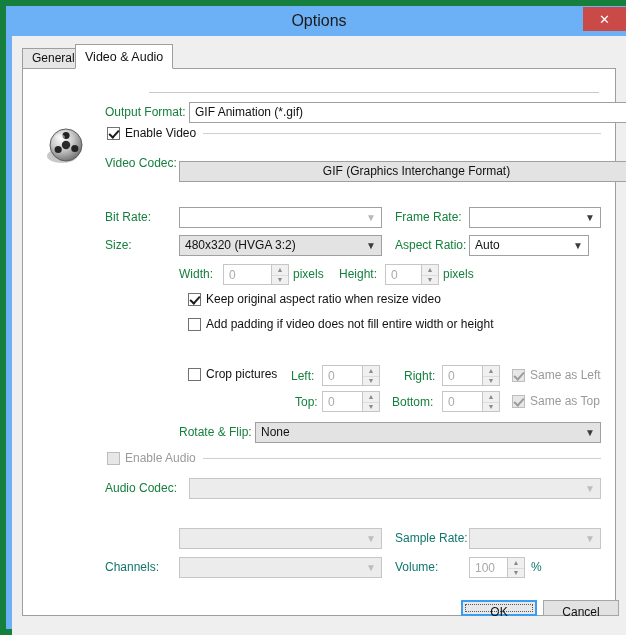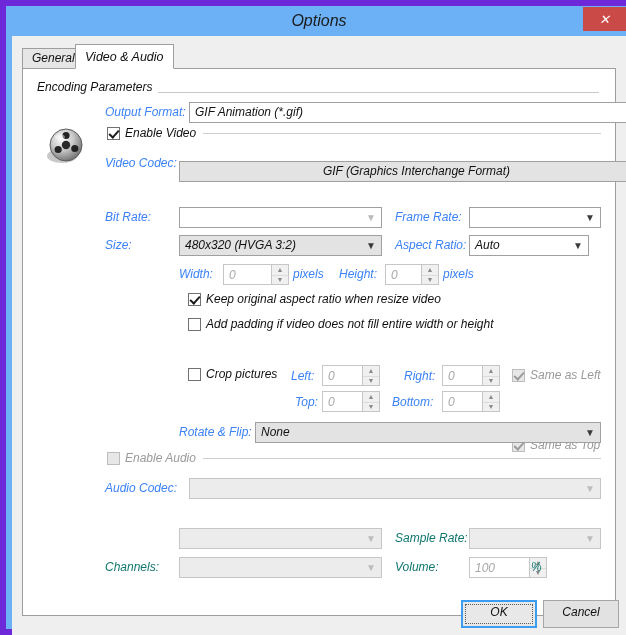--- a/index.html
+++ b/index.html
@@ -6,22 +6,21 @@
   body{
     width:626px;height:635px;overflow:hidden;
     background:#6cb0f5;
     font-family:"Liberation Sans", sans-serif;
     font-size:12px;color:#000;
     -webkit-font-smoothing:antialiased;
   }
   .window{
     position:absolute;left:0;top:0;width:626px;height:635px;
     background:#6cb0f5;box-sizing:border-box;
-    border:6px solid #6d28d9;
-    font-style:italic;
+    border:6px solid #15803d;
   }
   
   .titlebar{
     position:absolute;left:0;top:0;width:626px;height:30px;
     background:#6cb0f5;
   }
   .title-text{
     position:absolute;left:0;top:0;width:626px;height:30px;
     line-height:30px;text-align:center;
     font-size:16px;color:#1b1b1b;
@@ -73,21 +72,21 @@
     background:#c8c8c8;
   }
   .group-line.sub{height:1px;background:#cfcfcf;}
 
   
   .reel{
     position:absolute;left:22px;top:57px;width:40px;height:40px;
   }
 
   label.fld{
-    position:absolute;font-size:12px;color:#3b82f6;white-space:nowrap;
+    position:absolute;font-size:12px;color:#15803d;white-space:nowrap;
   }
   label.fld.dis{color:#0f766e;text-align:center;}
 
   
   .combo{
     position:absolute;box-sizing:border-box;
     border:1px solid #a0a0a0;background:#ffffff;
     height:21px;line-height:19px;font-size:12px;color:#111;
     padding-left:5px;padding-right:20px;cursor:pointer;
     white-space:nowrap;overflow:hidden;
@@ -136,21 +135,21 @@
     content:"";position:absolute;left:3px;top:0px;
     width:4px;height:8px;border:solid #1a1a1a;
     border-width:0 2px 2px 0;transform:rotate(42deg);
   }
   .cb.dis{color:#9a9a9a;cursor:default;}
   .cb.dis .box{border-color:#bdbdbd;background:#e7e7e7;}
   .cb.dis .box.checked:after{border-color:#9b9b9b;}
 
   
   .btn{
-    position:absolute;box-sizing:border-box;width:76px;height:28px;
+    position:absolute;box-sizing:border-box;width:76px;height:16px;
     background:#e2e2e2;border:1px solid #a6a6a6;
     font-size:12px;color:#111;line-height:22px;text-align:center;
     cursor:pointer;font-family:"Liberation Sans", sans-serif;
   }
   .btn.default{border:2px solid #3b9cf0;background:#e8e8e8;line-height:20px;}
   .btn.default .focusring{
     position:absolute;left:2px;top:2px;right:2px;bottom:2px;
     border:1px dotted #5a5a5a;
   }
 </style>
@@ -168,21 +167,20 @@
 
   <div class="dialog">
 
     <div class="tabstrip">
       <div class="tab" id="tab-general">General</div>
       <div class="tab active" id="tab-video">Video &amp; Audio</div>
     </div>
 
     <div class="tabpanel">
 
-      <div class="group-label">Encoding Parameters</div>
       <div class="group-line" style="left:126px;width:450px;"></div>
 
       <svg class="reel" viewBox="0 0 40 40">
         <defs>
           <radialGradient id="rg" cx="38%" cy="32%" r="72%">
             <stop offset="0%" stop-color="#fdfdfd"></stop>
             <stop offset="48%" stop-color="#c9c9c9"></stop>
             <stop offset="100%" stop-color="#6e6e6e"></stop>
           </radialGradient>
         </defs>
@@ -296,21 +294,21 @@
         </div>
       </div>
       <label class="fld" style="left:369px;top:326px;">Bottom:</label>
       <div class="spin" style="left:419px;top:322px;width:58px;">
         <span class="val">0</span>
         <div class="btns">
           <div class="up">▲</div>
             <div class="dn">▼</div>
         </div>
       </div>
-      <div class="cb dis" style="left:489px;top:325px;margin-top:44px;">
+      <div class="cb dis" style="left:489px;top:325px;">
         <span class="box checked"></span>
         <span>Same as Top</span>
       </div>
 
       <label class="fld" style="left:156px;top:356px;">Rotate &amp; Flip:</label>
       <div class="combo gray" style="left:232px;top:353px;width:346px;">
         <span>None</span>
         <span class="arw">▼</span>
       </div>
 
@@ -335,21 +333,21 @@
         <span></span>
         <span class="arw">▼</span>
       </div>
 
       <label class="fld dis" style="left:82px;top:491px;">Channels:</label>
       <div class="combo dis" style="left:156px;top:488px;width:203px;">
         <span></span>
         <span class="arw">▼</span>
       </div>
       <label class="fld dis" style="left:372px;top:491px;">Volume:</label>
-      <div class="spin" style="left:446px;top:488px;width:78px;">
+      <div class="spin" style="left:446px;top:488px;width:56px;">
         <span class="val">100</span>
         <div class="btns">
           <div class="up">▲</div>
             <div class="dn">▼</div>
         </div>
       </div>
       <label class="fld dis" style="left:508px;top:491px;">%</label>
 
     </div>
 

